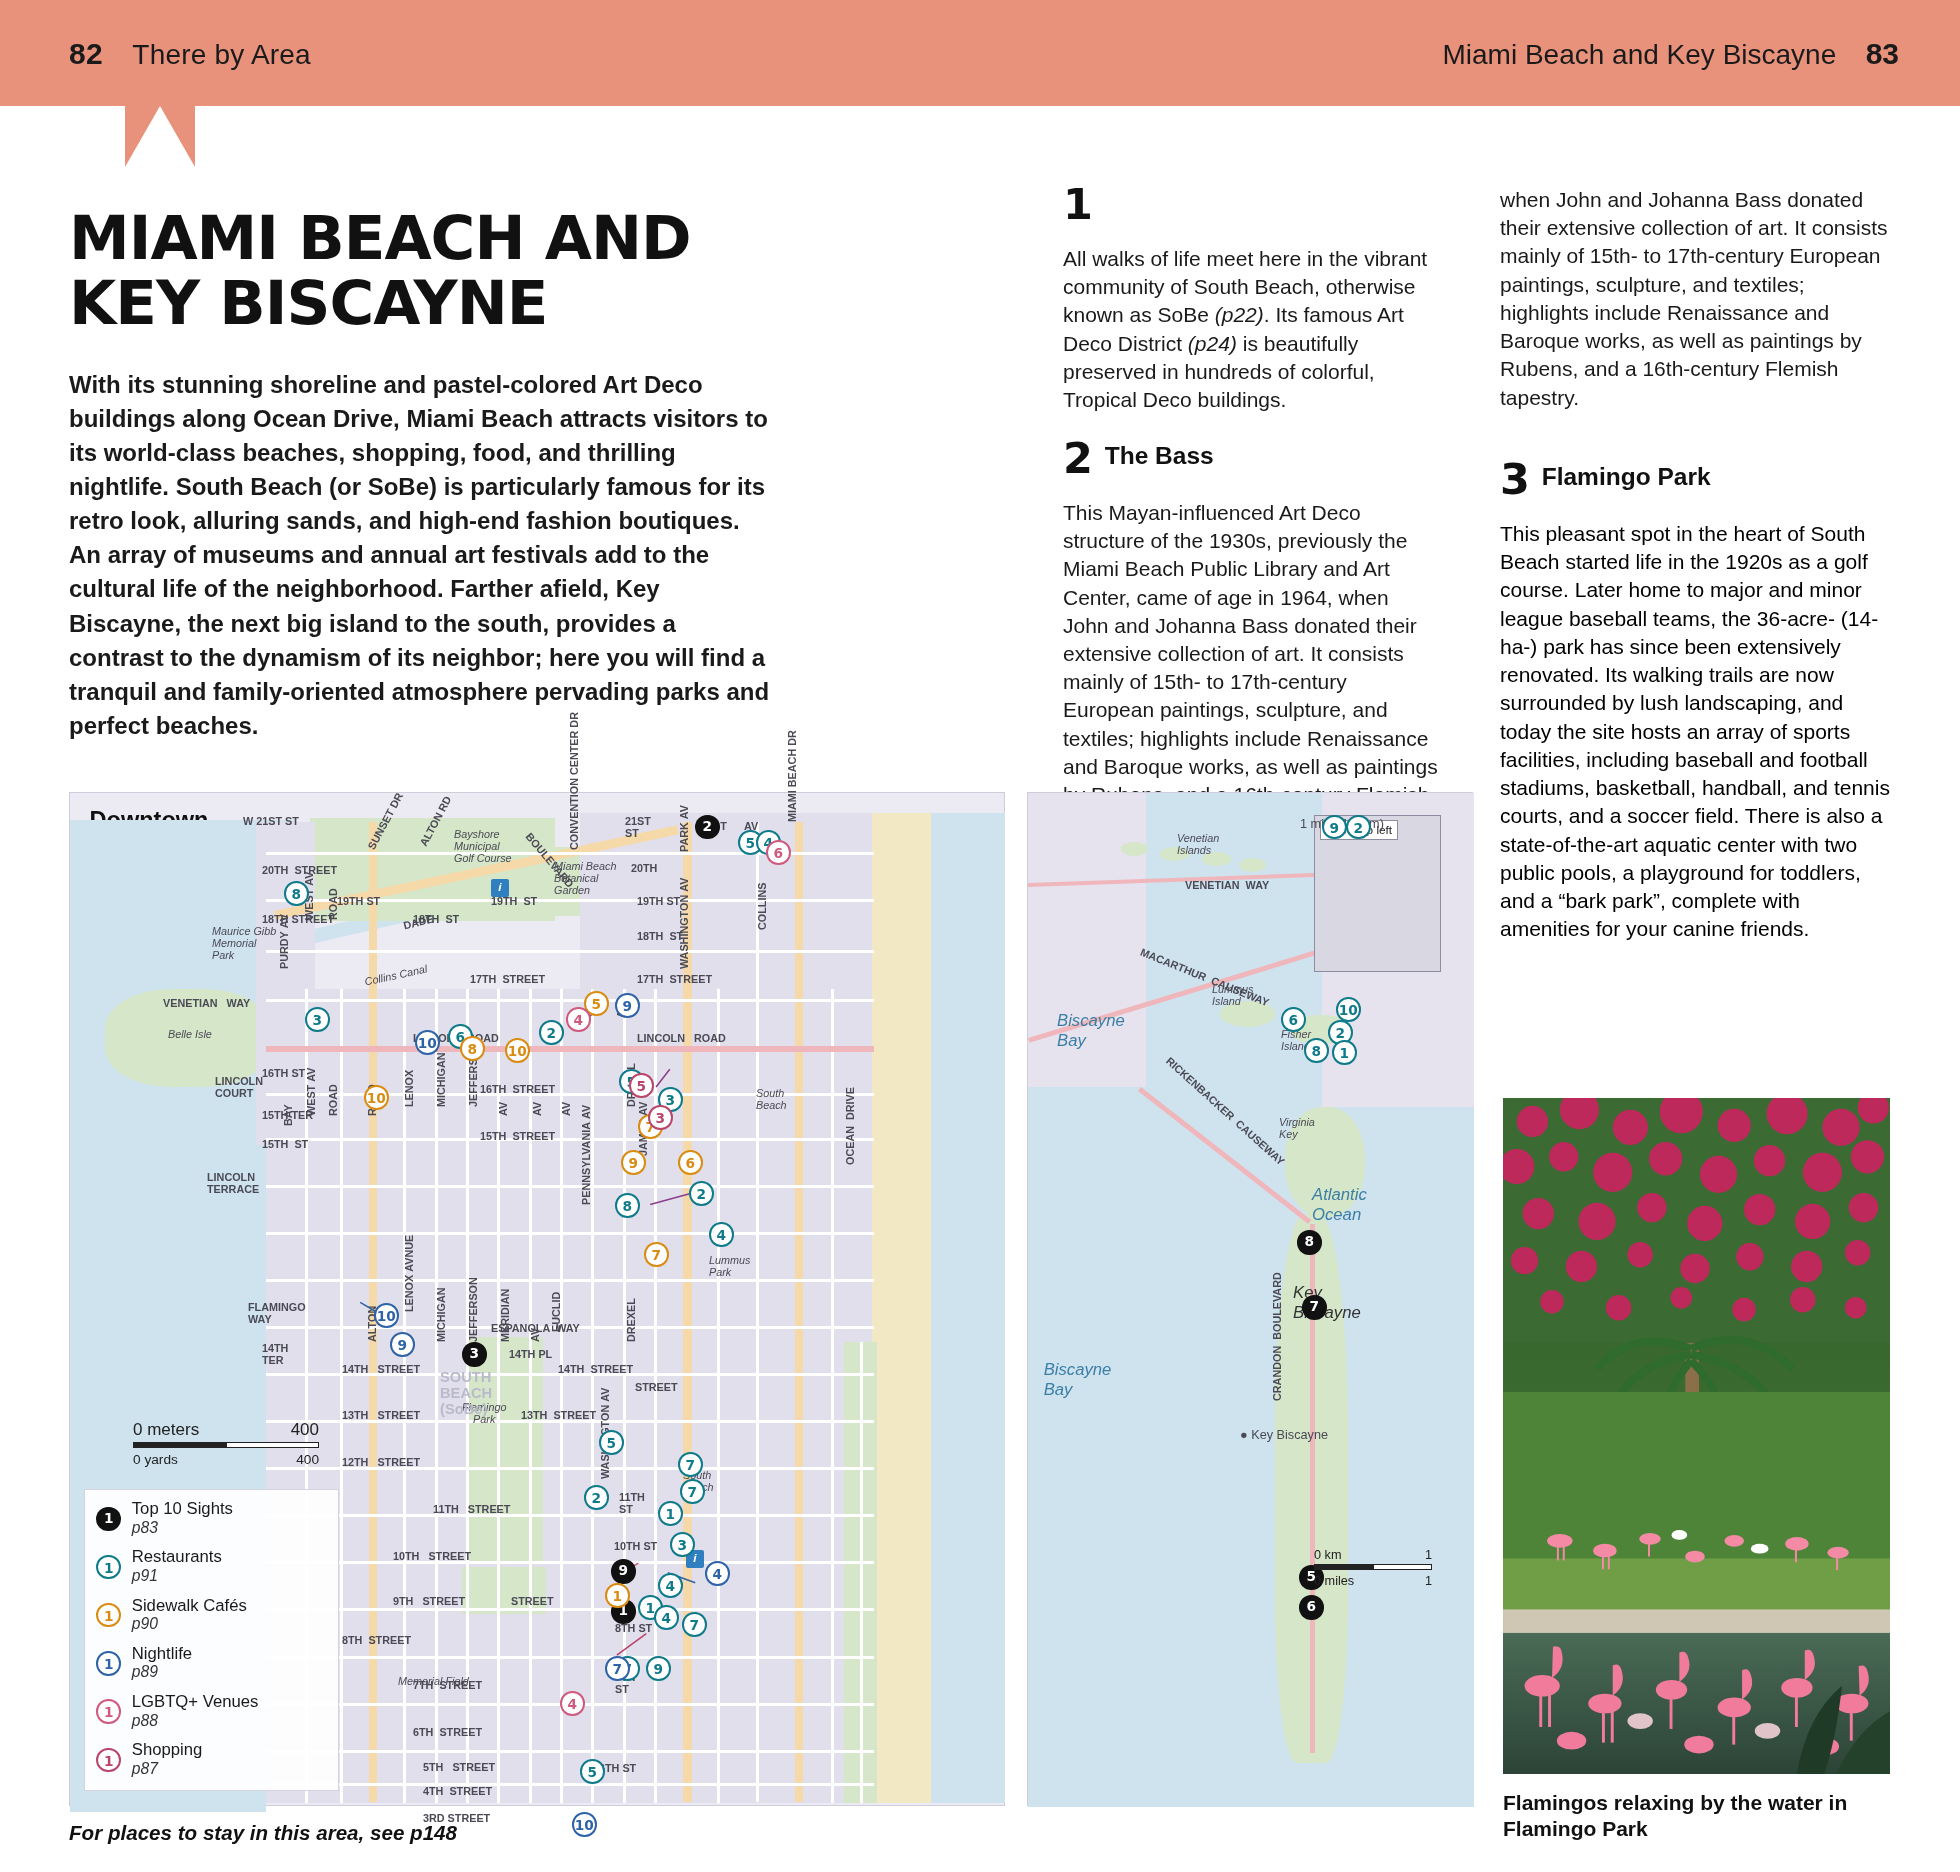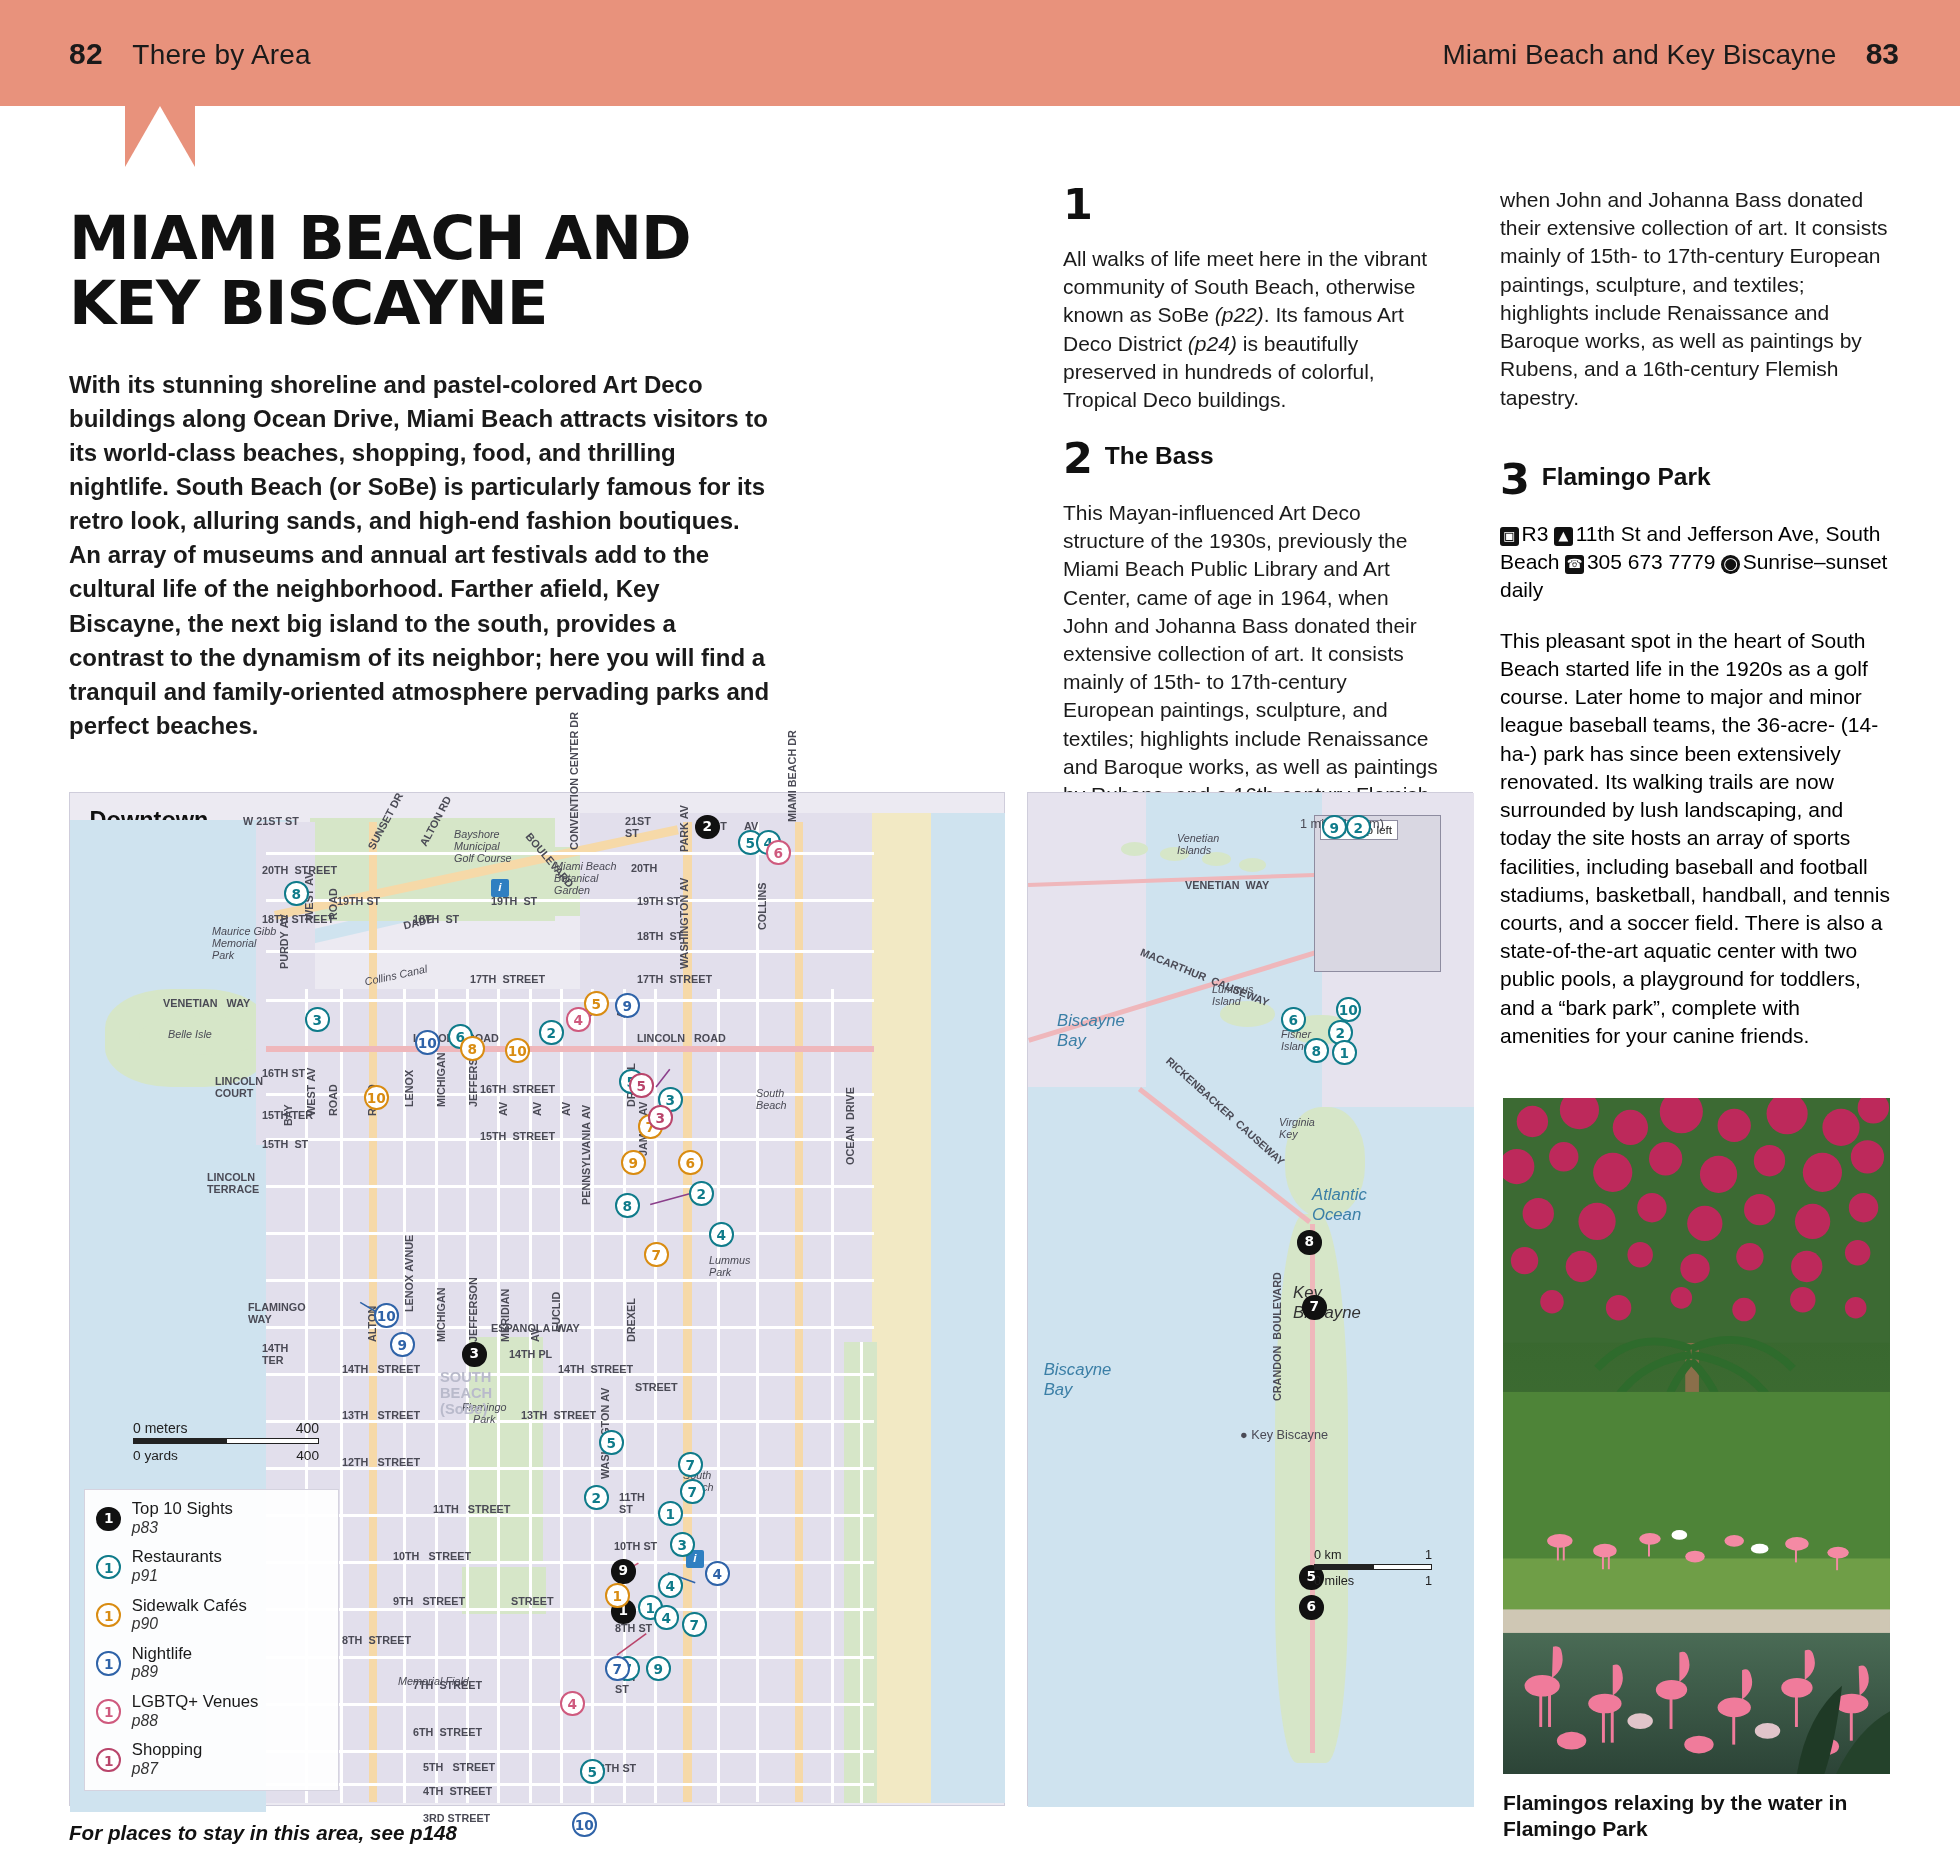--- a/index.html
+++ b/index.html
@@ -210,26 +210,20 @@
 </div>
 
 <div style="position:absolute;left:1500px;top:186px;width:392px;font-size:21px;line-height:1.345;color:#1a1a1a">
   <span>when John and Johanna Bass donated their extensive collection of art. It consists mainly of 15th- to 17th-century European paintings, sculpture, and textiles; highlights include Renaissance and Baroque works, as well as paintings by Rubens, and a 16th-century Flemish tapestry.</span>
 </div>
 
 <div style="position:absolute;left:1500px;top:461px;width:392px">
   <div class="sight-head">
     <div class="sight-num">3</div>
     <div class="sight-title">Flamingo Park</div>
-  </div>
-  <div class="sight-body" style="font-size:21px;line-height:1.345">
-    <span class="chip">▣</span><span>R3</span>
-    <span class="chip">▲</span><span>11th St and Jefferson Ave, South Beach</span>
-    <span class="chip">☎</span><span>305 673 7779</span>
-    <span class="chip circ">◯</span><span>Sunrise–sunset daily</span>
   </div>
   <div class="sight-body" style="font-size:21px;line-height:1.345">This pleasant spot in the heart of South Beach started life in the 1920s as a golf course. Later home to major and minor league baseball teams, the 36-acre- (14-ha-) park has since been extensively renovated. Its walking trails are now surrounded by lush landscaping, and today the site hosts an array of sports facilities, including baseball and football stadiums, basketball, handball, and tennis courts, and a soccer field. There is also a state-of-the-art aquatic center with two public pools, a playground for toddlers, and a “bark park”, complete with amenities for your canine friends.</div>
 </div>
 
 <div class="map map-downtown">
   <div class="map-label">Downtown</div>
 
   <div class="water" style="left:0;top:27.4px;width:225px;height:314px"></div>
   <div class="water" style="left:0;top:333px;width:196px;height:686px"></div>
   <div class="green" style="left:35px;top:196px;width:165px;height:98px;border-radius:40%"></div>
@@ -457,21 +451,21 @@
   <div class="pin blue" style="left:502px;top:1019px">10</div>
 
   <div class="pin pink" style="left:496px;top:214px">4</div>
   <div class="pin pink" style="left:696px;top:47px">6</div>
   <div class="pin pink" style="left:490px;top:898px">4</div>
 
   <div class="pin rose" style="left:578px;top:312px">3</div>
   <div class="pin rose" style="left:559px;top:280px">5</div>
 
   <div class="scalebar" style="left:63px;top:627px">
-    <div style="display:flex;justify-content:space-between;width:186px;font-size:14px">
+    <div style="display:flex;justify-content:space-between;width:186px;font-size:17px">
       <span>0 meters</span>
       <span>400</span>
     </div>
     <div class="sb-line" style="width:186px;margin-top:2px">
         <i style="left:0;width:93px"></i>
       </div>
     <div style="display:flex;justify-content:space-between;width:186px;font-size:13.7px;margin-top:3.9px">
       <span>0 yards</span>
       <span>400</span>
     </div>

